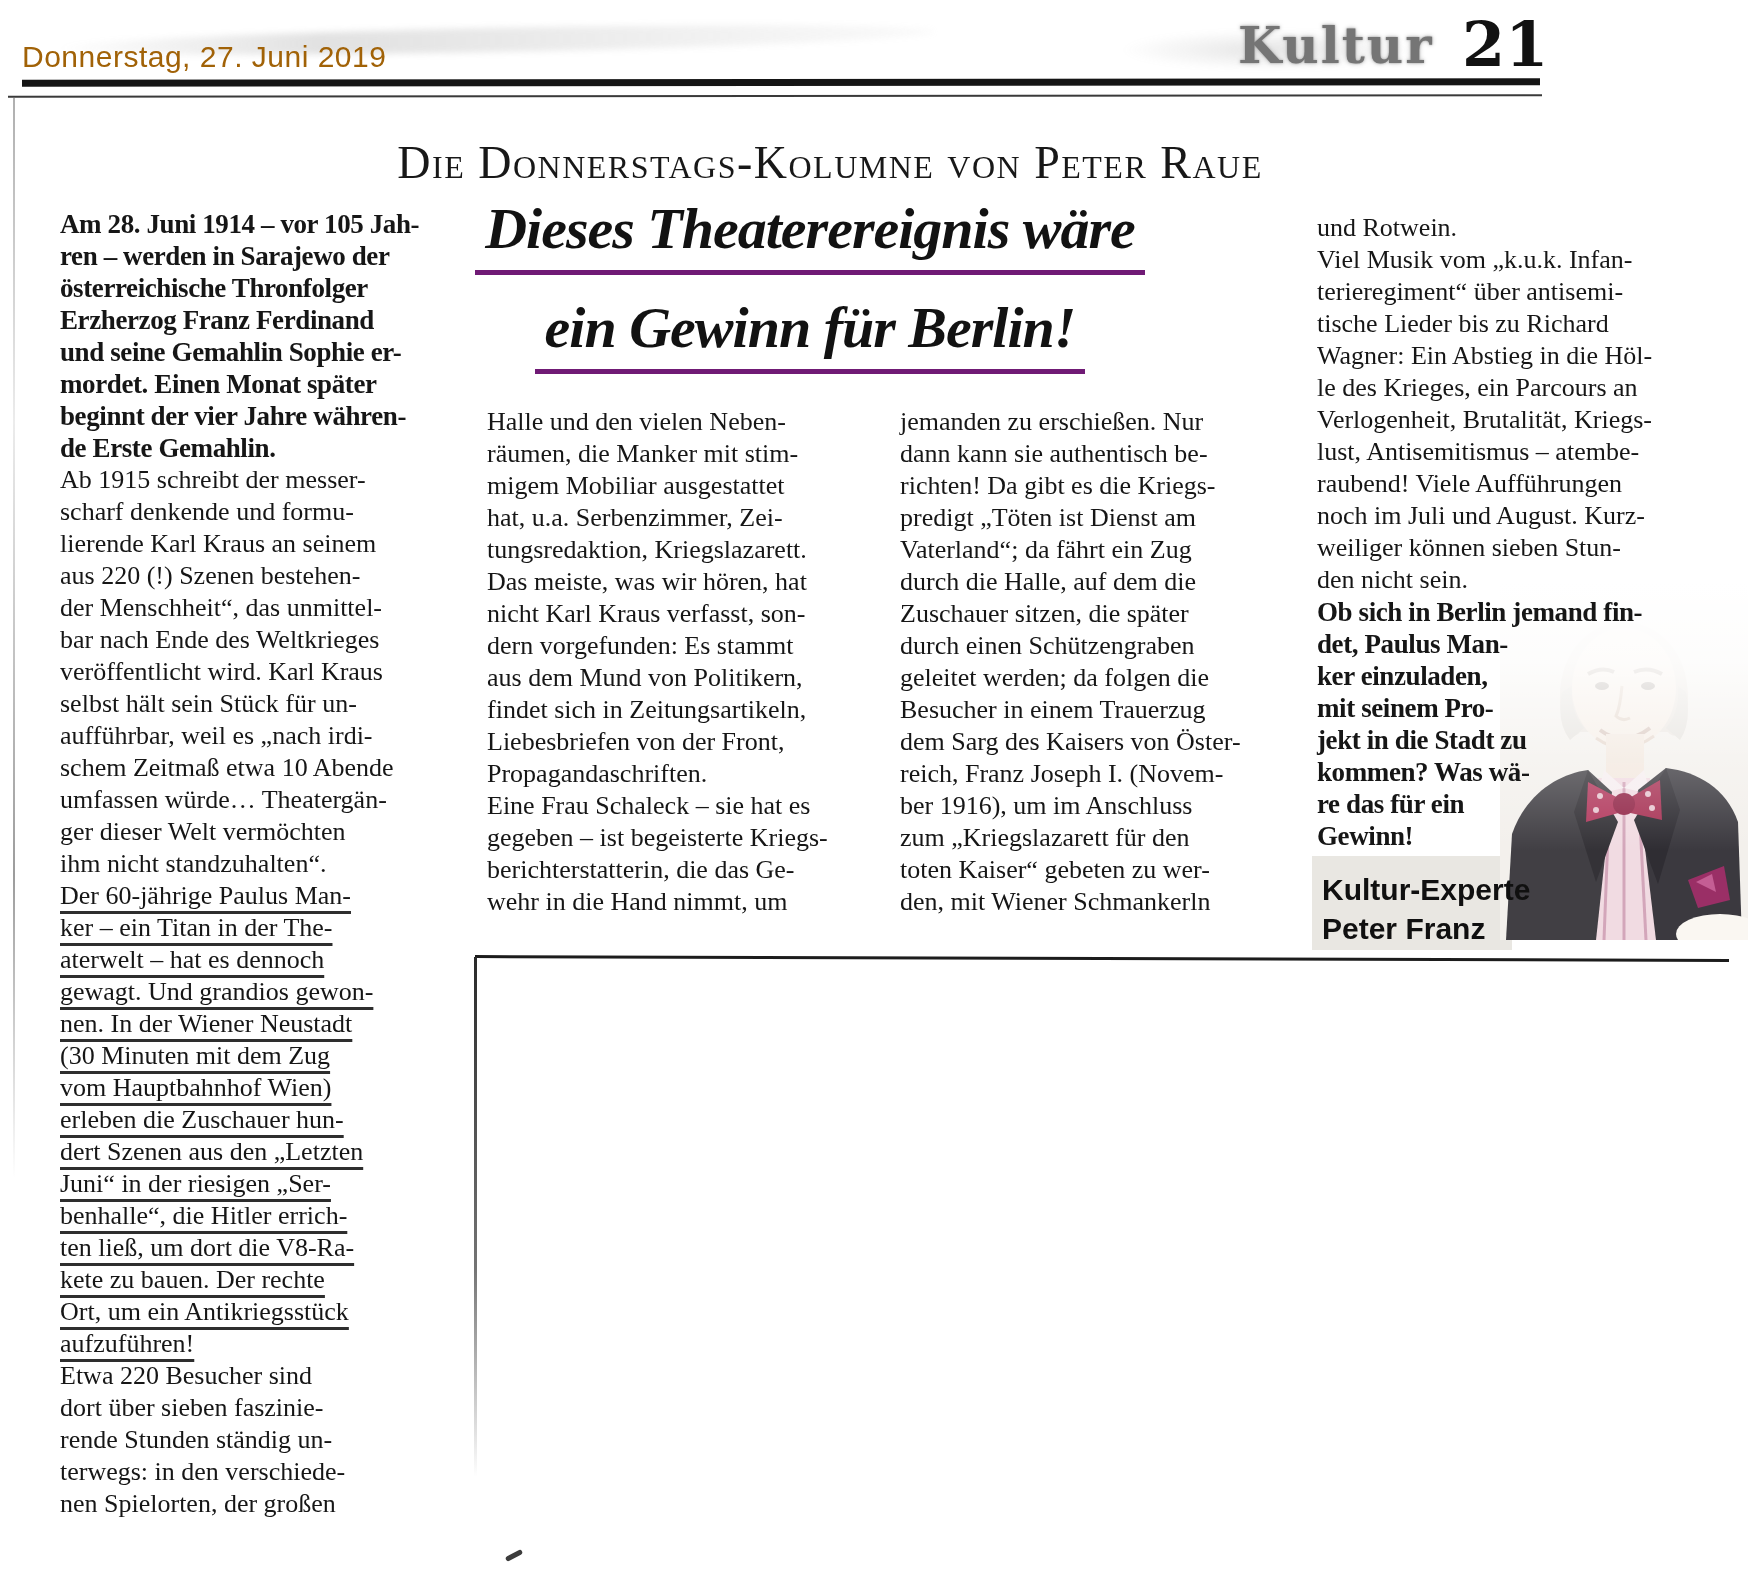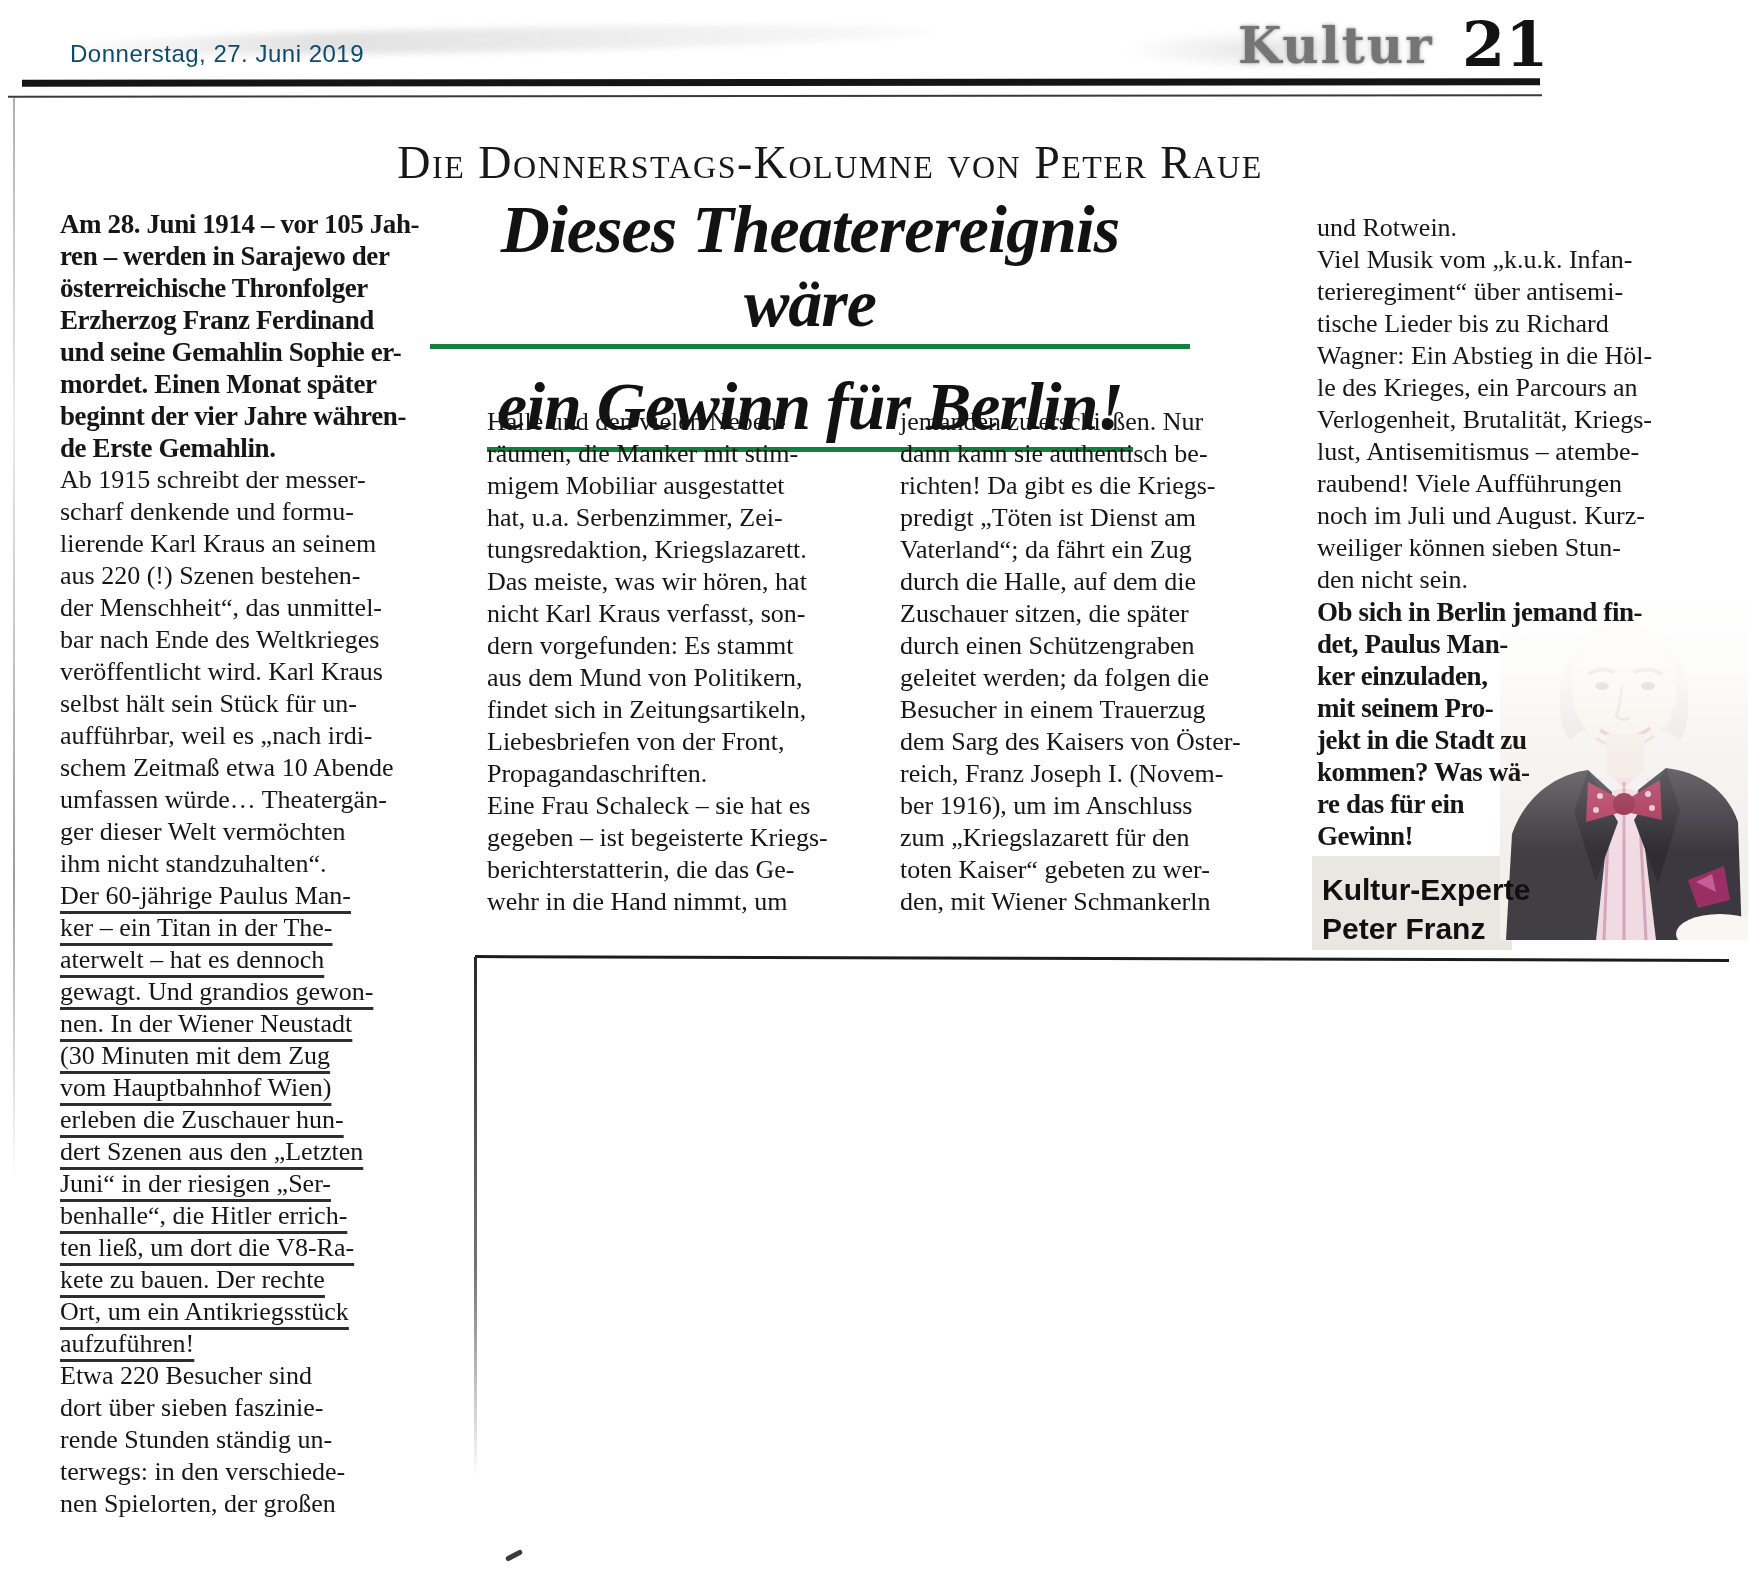--- a/index.html
+++ b/index.html
@@ -1,43 +1,43 @@
 <!DOCTYPE html>
 <html><head>
 <meta charset="utf-8">
 <style>
   html,body{margin:0;padding:0;background:#e8e8e8;}
   #page{position:relative;width:1750px;height:1592px;background:#ffffff;overflow:hidden;
         font-family:"Liberation Serif","DejaVu Serif",serif;color:#161616;}
   .abs{position:absolute;}
   
   #date{left:22px;top:40px;font-family:"Liberation Sans","DejaVu Sans",sans-serif;
-        font-size:24px;letter-spacing:.5px;color:#0c4a6e;margin-left:48px;}
+        font-size:30px;letter-spacing:.5px;color:#a16207;}
   #kultur{left:1238px;top:16px;font-family:"DejaVu Serif","Liberation Serif",serif;
         font-weight:bold;font-size:50px;color:#757575;letter-spacing:2px;
         text-shadow:0 0 2px #9a9a9a,0 0 5px #c2c2c2;}
   #pagenum{left:1462px;top:8px;font-family:"DejaVu Serif","Liberation Serif",serif;
         font-weight:bold;font-size:62px;color:#121212;}
   #rule-thick{left:22px;top:79px;width:1518px;height:7px;background:#151515;transform:rotate(-.06deg);}
   #rule-thin{left:8px;top:95px;width:1534px;height:2px;background:#3a3a3a;transform:rotate(-.06deg);}
   #left-border{left:13px;top:98px;width:2px;height:1080px;
         background:linear-gradient(to bottom,rgba(110,110,110,.55),rgba(160,160,160,.2) 30%,
         rgba(90,90,90,.6) 72%,rgba(160,160,160,0));}
   
   .smudge{border-radius:50%;filter:blur(3px);}
   #smudge1{left:55px;top:28px;width:880px;height:24px;opacity:.35;transform:rotate(-1.1deg);
         background:linear-gradient(to right,rgba(190,190,190,0),rgba(150,150,150,.8) 30%,rgba(190,190,190,.2));}
   #smudge2{left:1120px;top:30px;width:300px;height:40px;opacity:.25;
         background:radial-gradient(closest-side,rgba(140,140,140,.9),rgba(140,140,140,0));}
   
   #kicker{left:100px;top:136px;width:1460px;text-align:center;font-weight:normal;
         font-variant:small-caps;font-size:46px;letter-spacing:1.5px;color:#181818;}
   #headline{left:430px;top:192px;width:760px;text-align:center;line-height:96px;}
-  #headline .hl{display:inline-block;font-style:italic;font-weight:600;font-size:68px;
-        letter-spacing:-1px;color:#121212;border-bottom:5px solid #15803d;
+  #headline .hl{display:inline-block;font-style:italic;font-weight:600;font-size:58px;
+        letter-spacing:-1px;color:#121212;border-bottom:5px solid #701a75;
         padding:0 10px 4px 10px;line-height:74px;}
   
   .col{line-height:32px;font-size:26px;}
   .tline{white-space:nowrap;height:32px;}
   #col1{left:60px;top:208px;width:388px;}
   #col2{left:487px;top:406px;width:352px;}
   #col3{left:900px;top:406px;width:362px;}
   #col4{left:1317px;top:212px;width:392px;z-index:3;}
   .lead .tline{font-weight:bold;font-size:27px;letter-spacing:-.4px;}
   .ul .tline{text-decoration:underline;text-decoration-thickness:3px;

